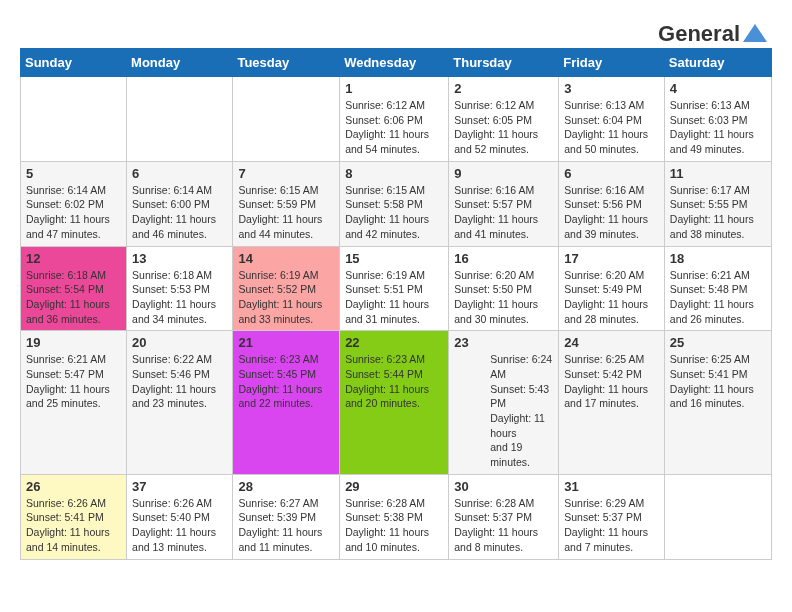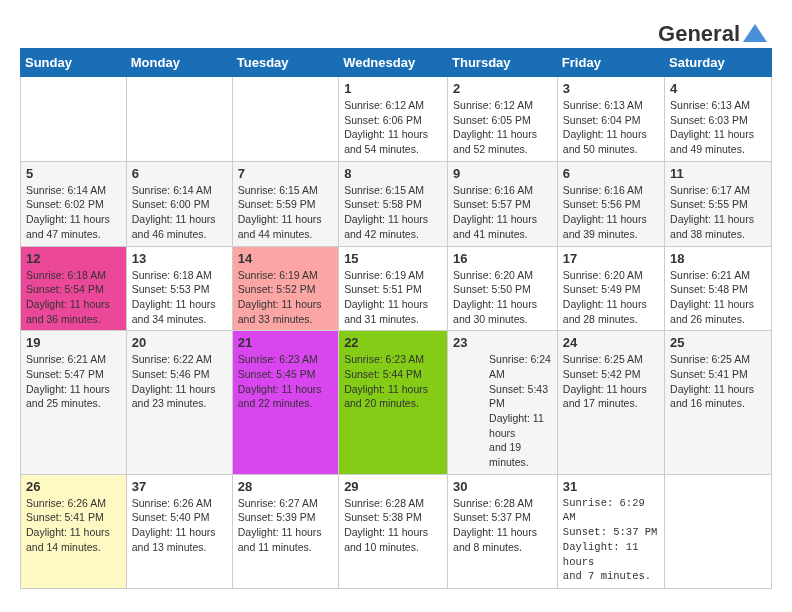--- a/index.html
+++ b/index.html
@@ -325,21 +325,21 @@
         </td>
         <td style="background-color: rgb(255, 255, 255);">
           <div class="day-number">30</div>
           <div class="day-info" style="white-space: pre-line;">Sunrise: 6:28 AM
 Sunset: 5:37 PM
 Daylight: 11 hours
 and 8 minutes.</div>
         </td>
         <td style="background-color: rgb(255, 255, 255);">
           <div class="day-number">31</div>
-          <div class="day-info" style="white-space: pre-line; font-family: Liberation Mono, monospace;">Sunrise: 6:29 AM
+          <div class="day-info" style="white-space: pre-line;">Sunrise: 6:29 AM
 Sunset: 5:37 PM
 Daylight: 11 hours
 and 7 minutes.</div>
         </td>
         <td class="empty-cell"></td>
       </tr>
     </tbody>
 </table>
 
 </body></html>

